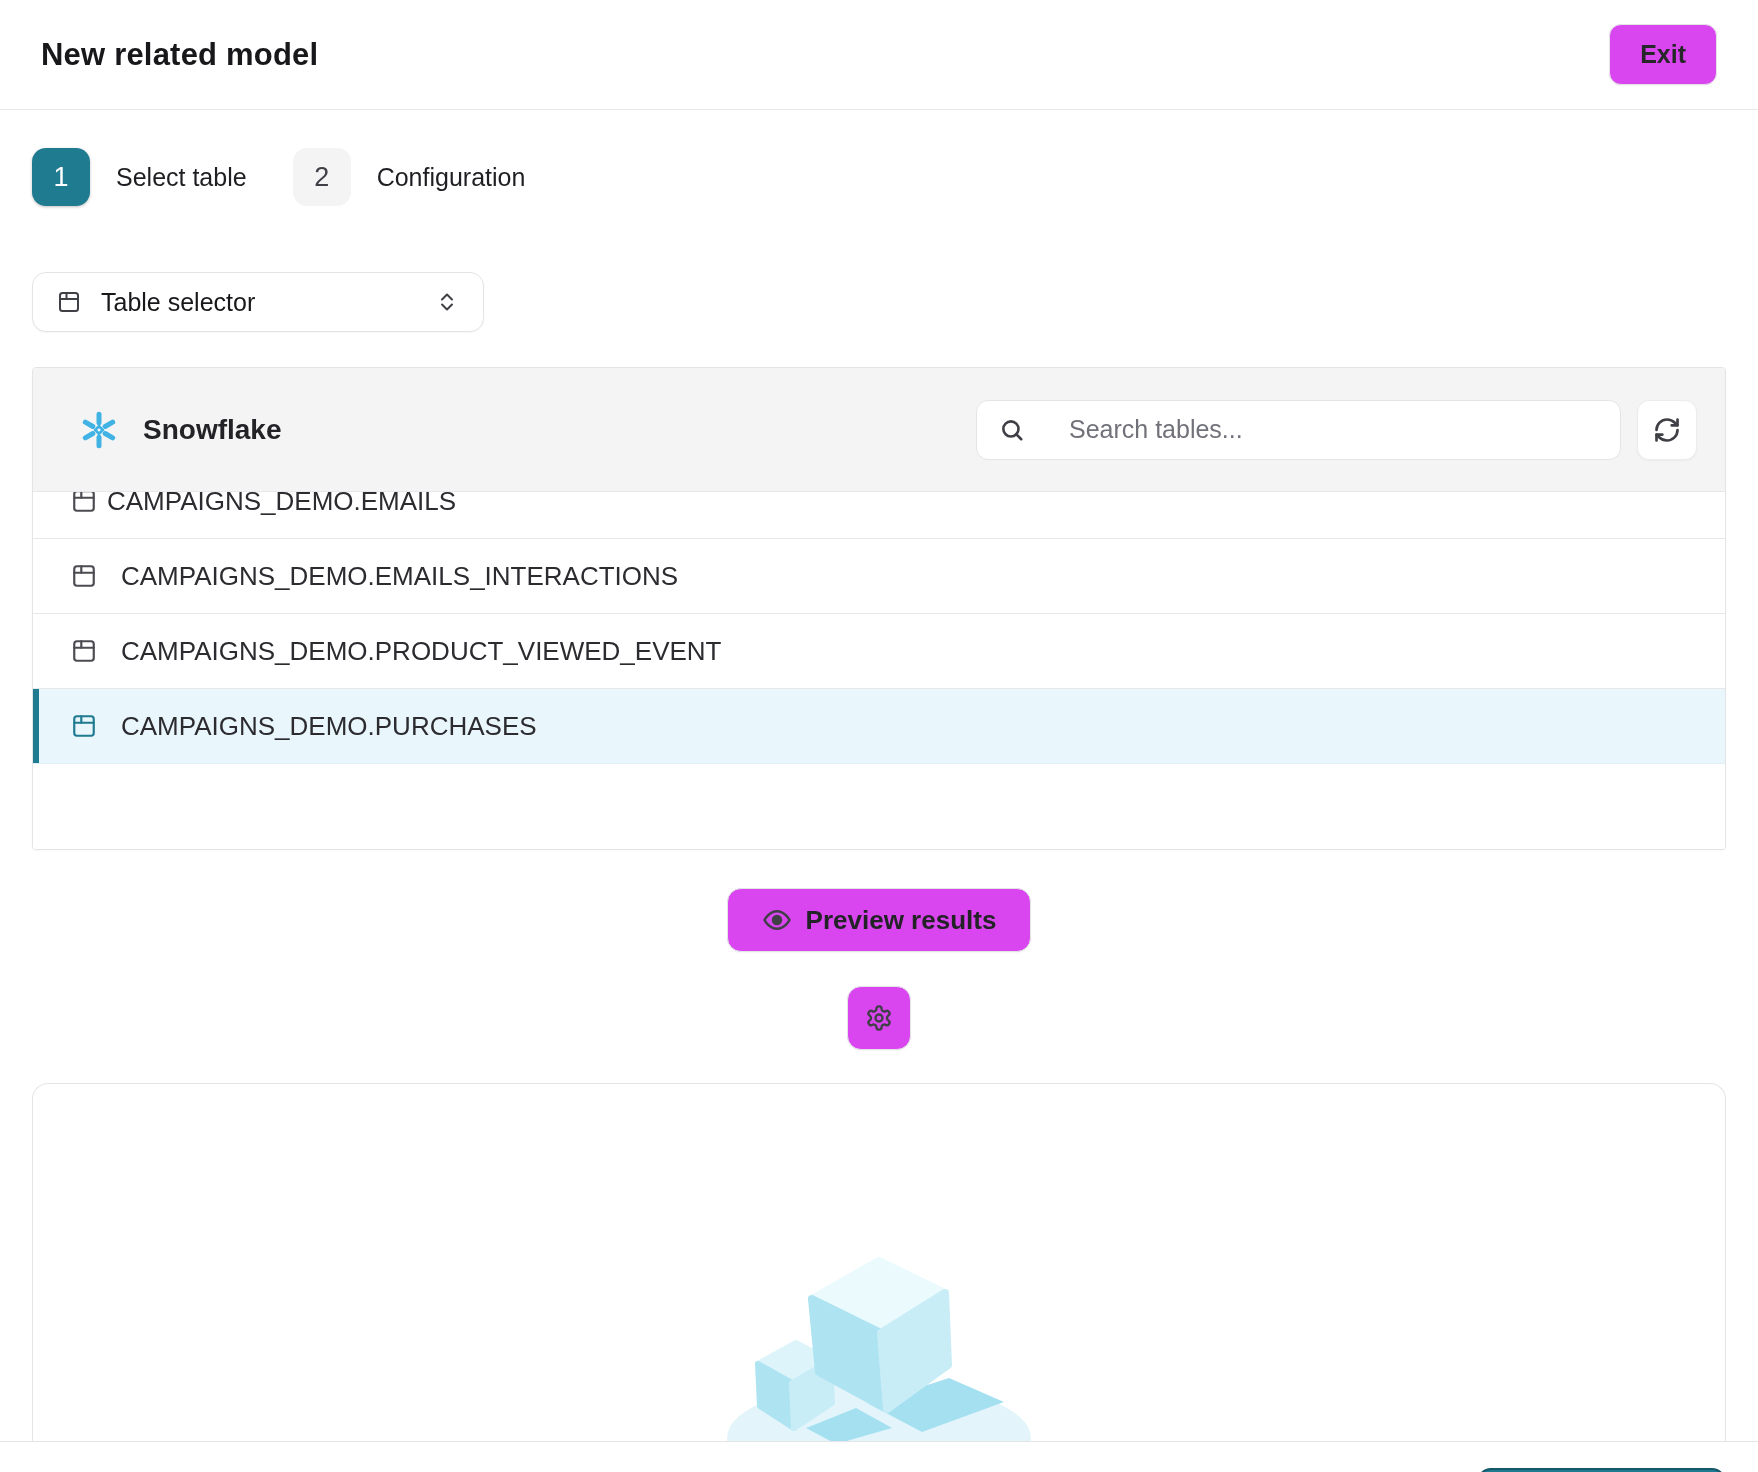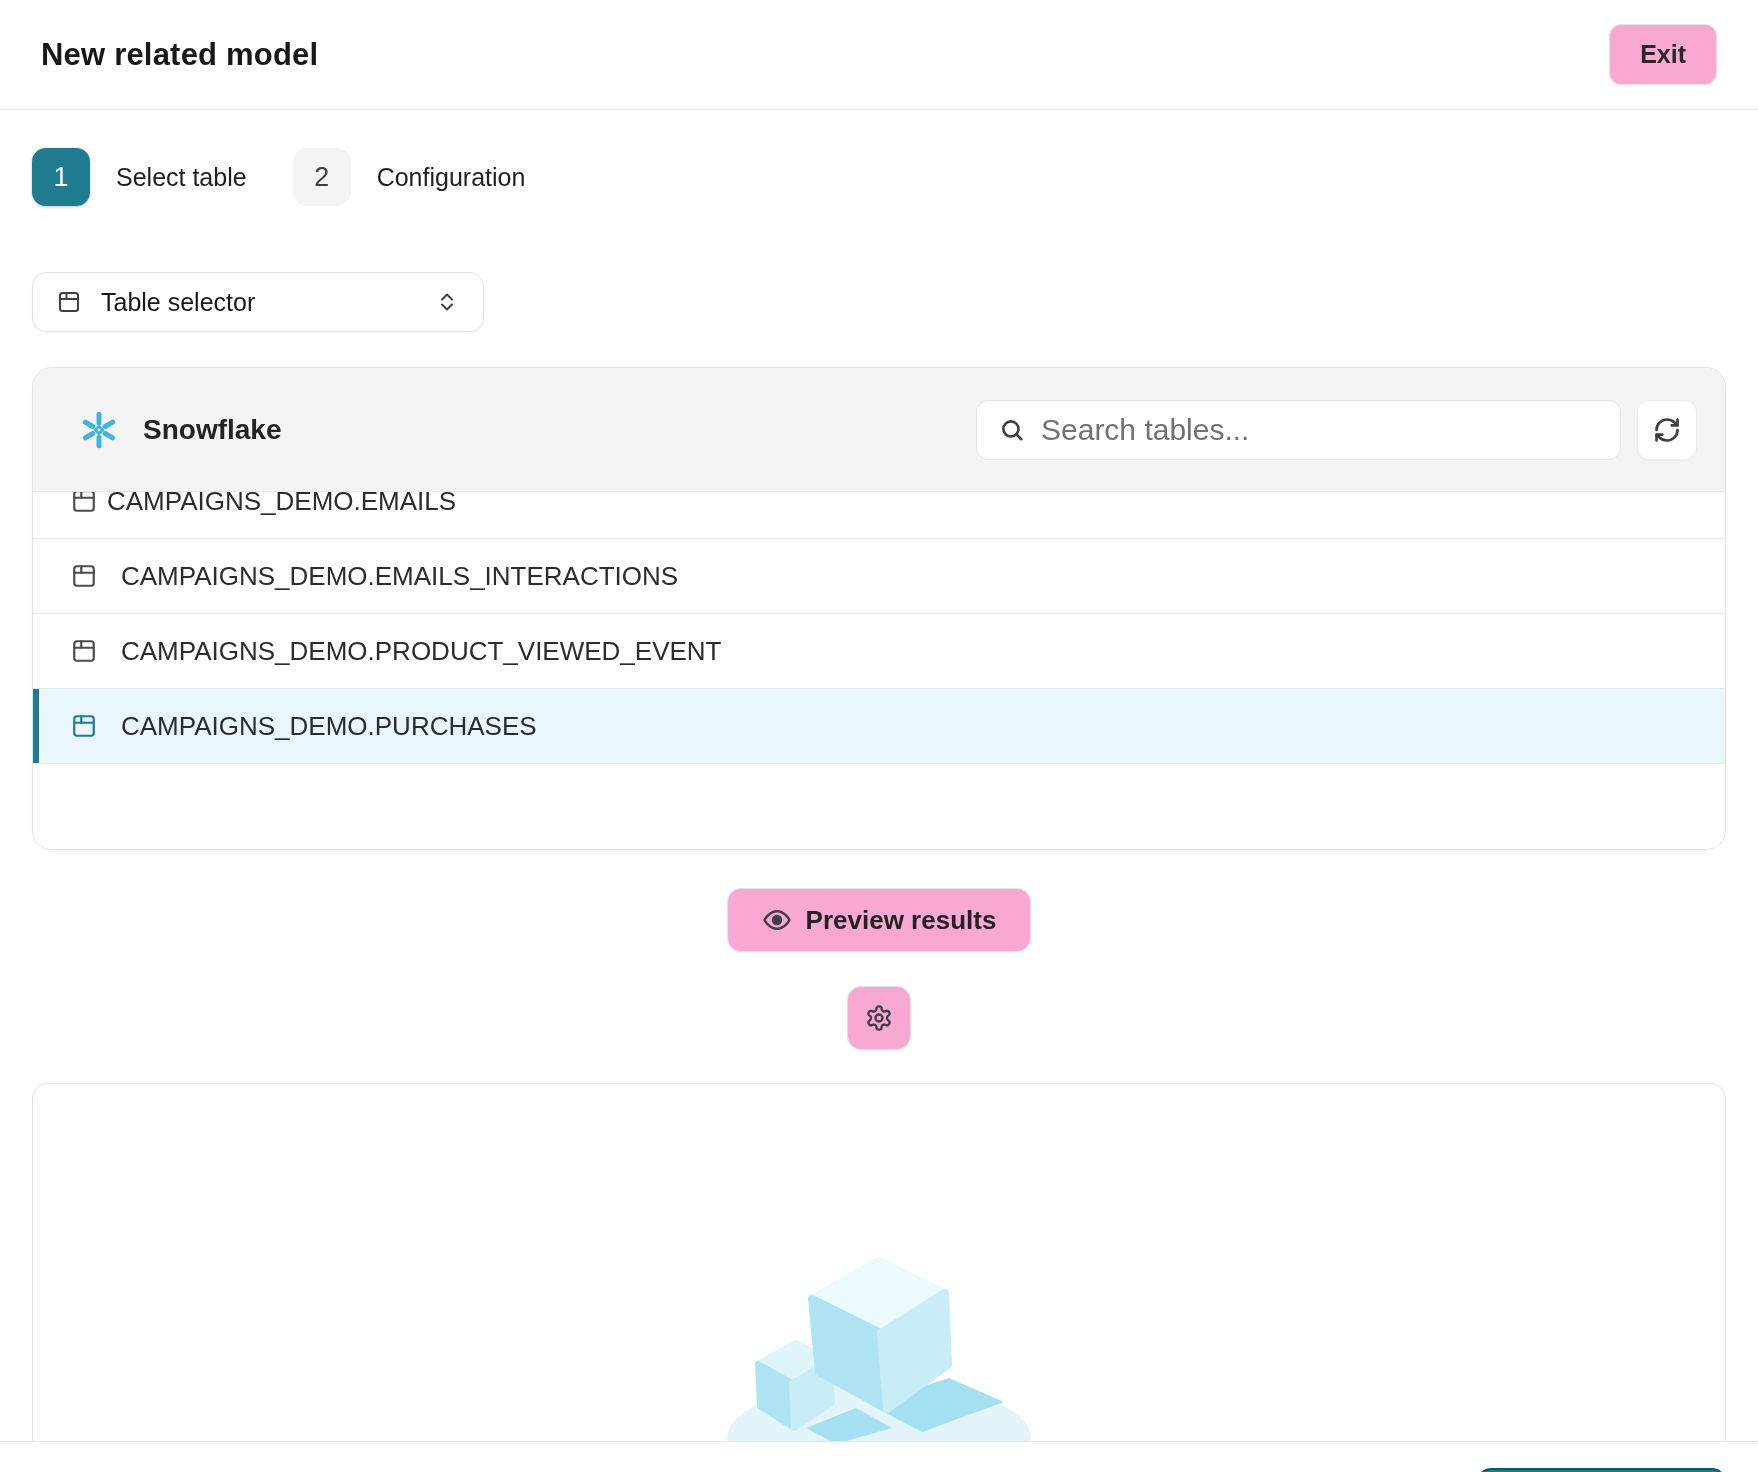--- a/index.html
+++ b/index.html
@@ -10,21 +10,21 @@
     display:flex; flex-direction:column; overflow:hidden;
     --accent:#1f7b90; --accent-dark:#14586a; --border:#e4e4e7; --divider:#e8e8ea;
     --panel-gray:#f4f4f5; --sel-bg:#e9f6fb; --sf-blue:#41b2e4;
   }
   .topbar {
     height:110px; flex:0 0 auto; display:flex; align-items:center;
     justify-content:space-between; padding:0 41px; border-bottom:1px solid var(--divider);
   }
   .page-title { font-size:31px; font-weight:700; letter-spacing:.2px; }
   .btn {
-    display:inline-flex; align-items:center; gap:14px; background:#f9a8d4;
+    display:inline-flex; align-items:center; gap:14px; background:#d946ef;
     border:1px solid var(--border); border-radius:12px; cursor:pointer;
     box-shadow:0 1px 2px rgba(0,0,0,.04); font-family:inherit;
   }
   .exit-btn { padding:15px 30px; font-size:25px; font-weight:700; color:#27272a; }
 
   .content { flex:1 1 auto; padding:0 32px; }
 
   .steps { display:flex; align-items:center; gap:46px; margin-top:38px; }
   .step { display:flex; align-items:center; gap:26px; }
   .step-badge {
@@ -37,34 +37,34 @@
 
   .table-selector {
     margin-top:66px; width:452px; height:60px; border-radius:14px;
     padding:0 24px; display:flex; align-items:center; gap:20px; font-size:25px; font-weight:500;
     color:#18181b; background:#fff;
   }
   .table-selector .spacer { flex:1; }
   .icon { display:inline-flex; flex:0 0 auto; }
 
   .source-panel {
-    margin-top:35px; border:1px solid var(--border); border-radius:20px;
+    margin-top:35px; border:1px solid var(--border); border-radius:4px;
     overflow:hidden; background:#fff; box-shadow:0 1px 2px rgba(0,0,0,.03);
   }
   .source-head {
     height:124px; background:var(--panel-gray); display:flex; align-items:center;
     padding:0 28px 0 46px; border-bottom:1px solid var(--divider);
   }
   .source-name { font-size:28px; font-weight:600; color:#232327; margin-left:24px; }
   .search-box {
     margin-left:auto; width:645px; height:60px; background:#fff; border:1px solid var(--border);
     border-radius:12px; display:flex; align-items:center; padding:0 22px; gap:16px;
   }
   .search-box input {
-    border:none; outline:none; flex:1; font-size:30px; font-family:inherit; color:#27272a; background:transparent;
+    border:none; outline:none; flex:1; font-size:25px; font-family:inherit; color:#27272a; background:transparent;margin-left:28px;
   }
   .search-box input::placeholder { color:#71717a; }
   .refresh-btn {
     margin-left:16px; width:60px; height:60px; border-radius:12px; background:#fff;
     border:1px solid #ececee; display:flex; align-items:center; justify-content:center;
     cursor:pointer; box-shadow:0 1px 2px rgba(0,0,0,.04);
   }
 
   .table-list { height:357px; overflow:hidden; background:#fff; }
   .row {

